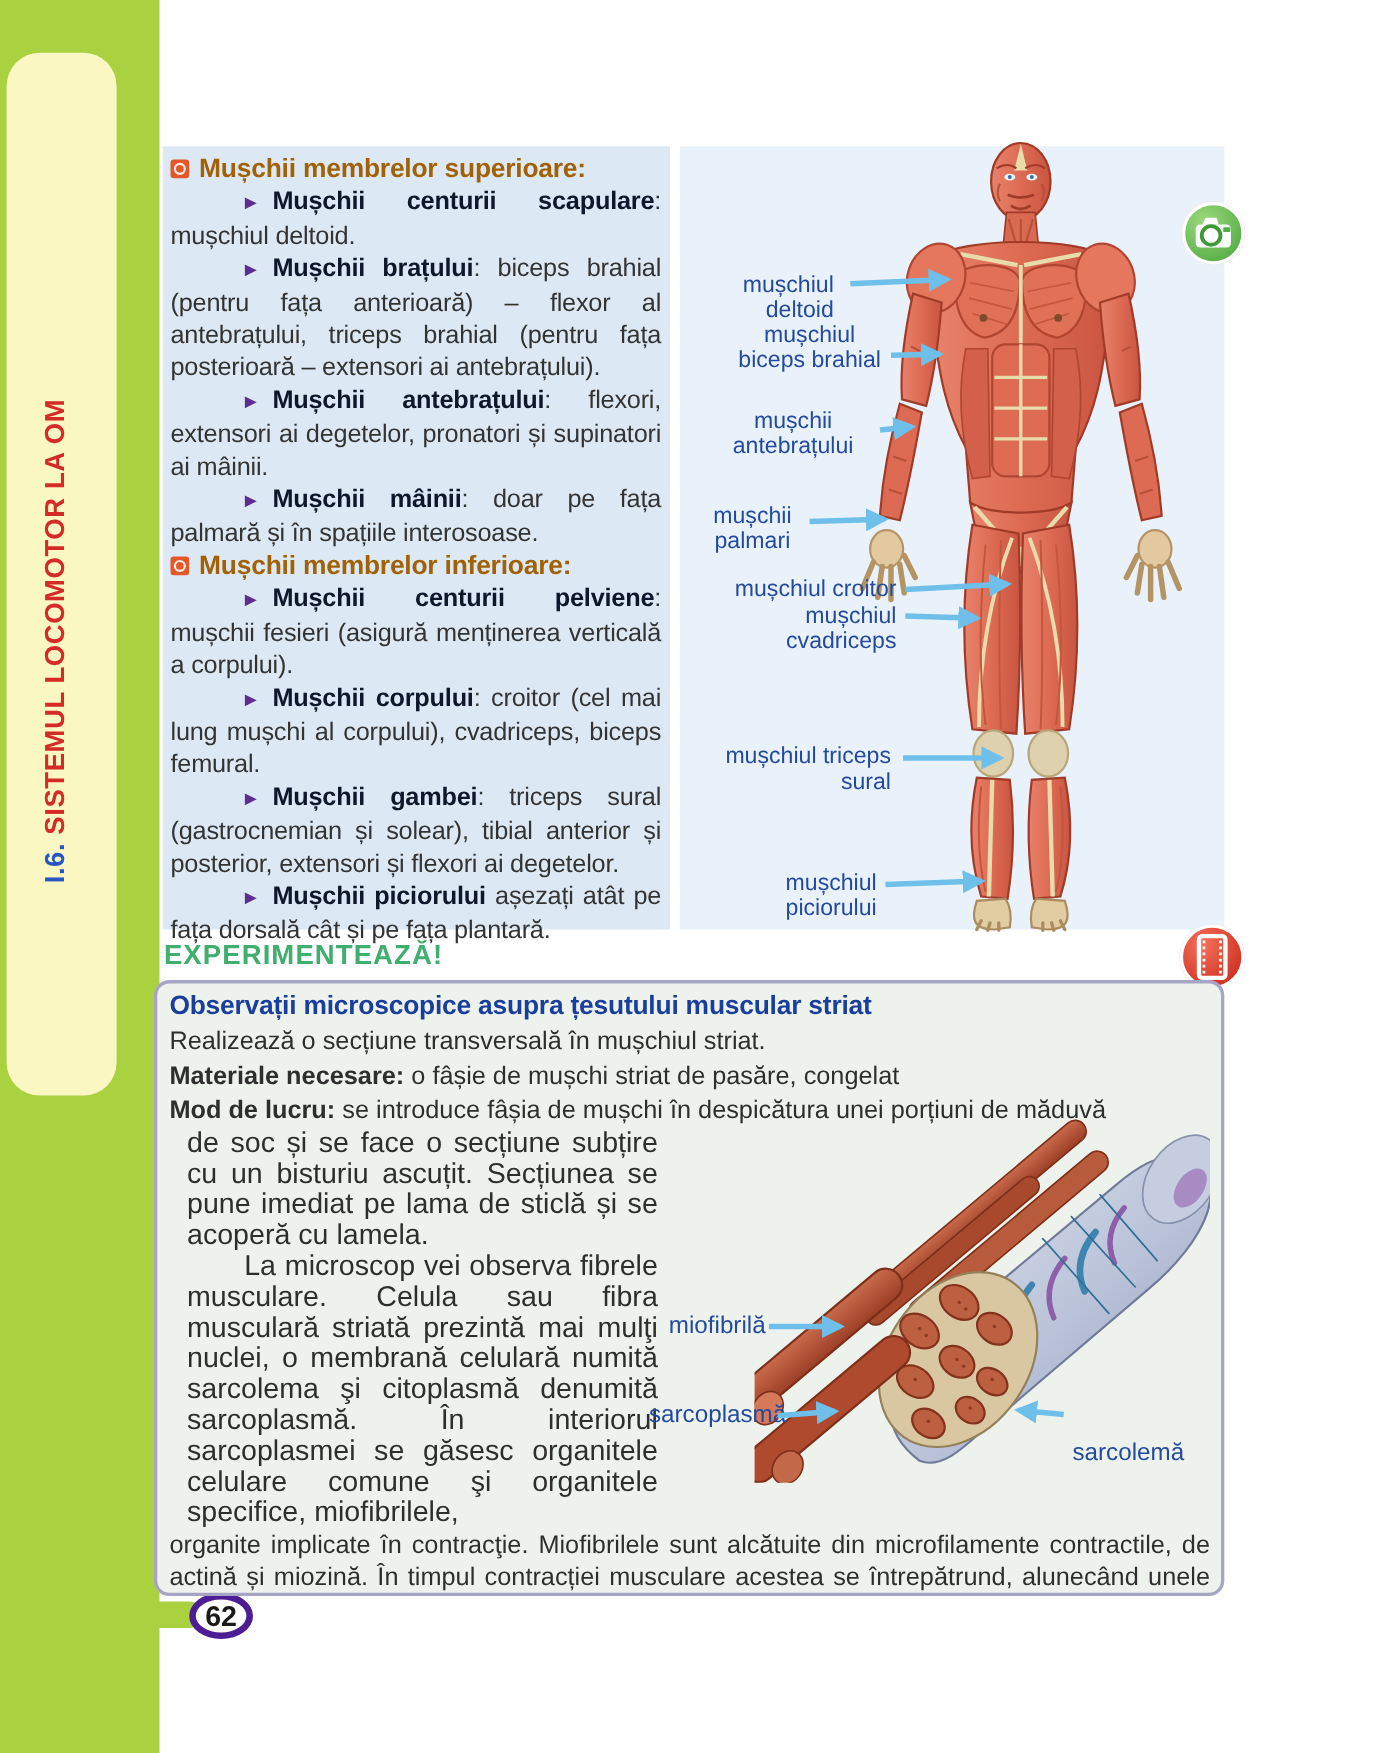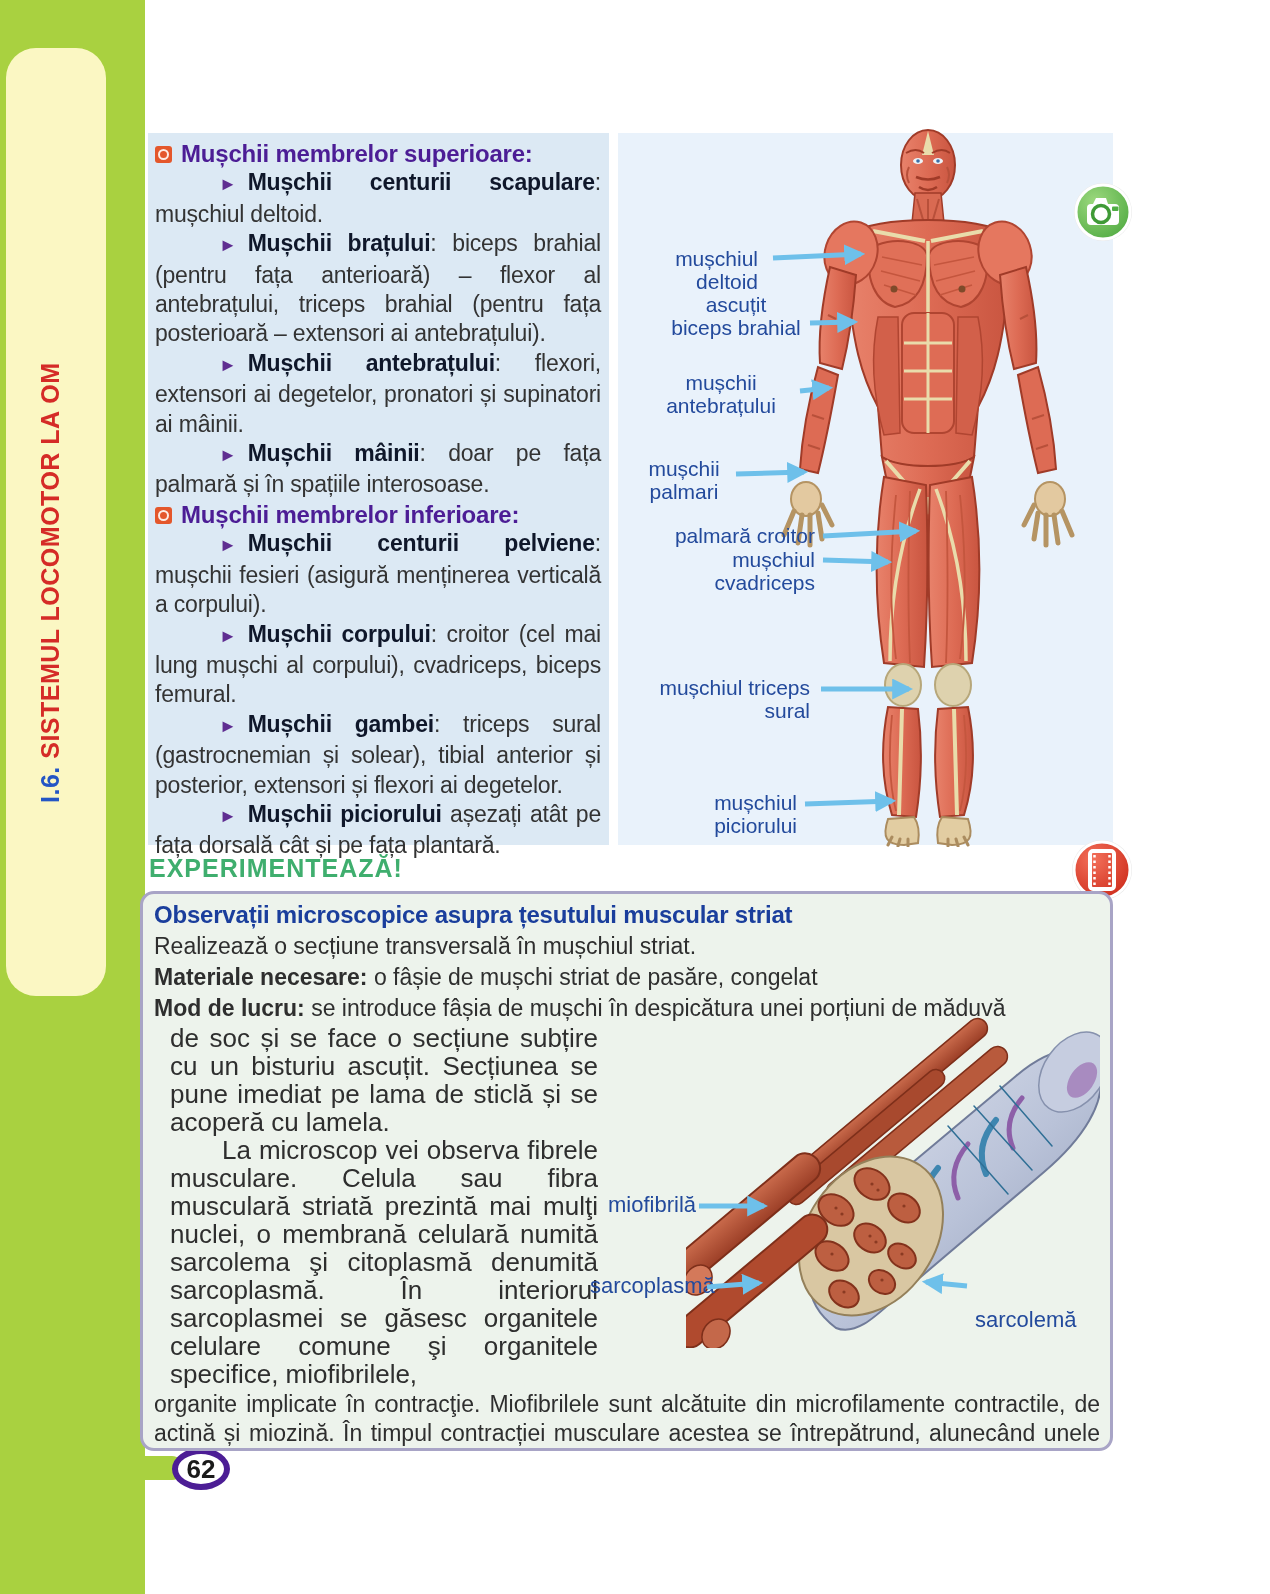--- a/index.html
+++ b/index.html
@@ -29,21 +29,21 @@
     display:flex; align-items:center; justify-content:center; box-sizing:border-box;
     font-weight:bold; font-size:26px; color:#1a1a1a;
   }
   
   .text-panel {
     position:absolute; left:148px; top:133px; width:461px; height:712px;
     background:#dce9f4; box-sizing:border-box; padding:6px 8px 0 7px;
     font-size:23px; line-height:29.4px; color:#333333; text-align:justify;
     letter-spacing:-0.2px;
   }
-  .orange-heading { margin:0; color:#4c1d95; font-weight:bold; font-size:24px; text-align:left; letter-spacing:-0.2px; }
+  .orange-heading { margin:0; color:#a16207; font-weight:bold; font-size:24px; text-align:left; letter-spacing:-0.2px; }
   .sq { display:inline-block; width:17px; height:17px; background:#e4572b; border-radius:3px; margin-right:9px; position:relative; top:1px; }
   .sq::after { content:""; position:absolute; inset:3px; border:2.5px solid #fdece4; border-radius:50%; }
   .item { margin:0; text-indent:64px; }
   .item b { color:#0f172a; }
   .tri { color:#5f2d91; font-size:18px; margin-right:11px; }
   
   .figure-panel { position:absolute; left:618px; top:133px; width:495px; height:712px; background:#e9f2fb; }
   .body-svg { position:absolute; left:160px; top:-18px; }
   .fig-label { position:absolute; color:#234a9c; font-size:21px; line-height:23px; }
   .r { text-align:right; } .c { text-align:center; }
@@ -190,32 +190,32 @@
     <path d="M124,594 L121,700 M176,594 L179,700" stroke="#e9dcab" stroke-width="4"></path>
     <path d="M114,600 C110,640 112,672 118,696 M186,600 C190,640 188,672 182,696" stroke="#c4563e" stroke-width="1.8" fill="none"></path>
 
     <path d="M110,704 C104,722 108,730 126,730 L140,728 C142,716 140,708 136,702 Z" fill="#e2cda2" stroke="#ab8c5f" stroke-width="2"></path>
     <path d="M190,704 C196,722 192,730 174,730 L160,728 C158,716 160,708 164,702 Z" fill="#e2cda2" stroke="#ab8c5f" stroke-width="2"></path>
     <path d="M114,722 L110,730 M122,724 L120,731 M130,724 L130,731 M186,722 L190,730 M178,724 L180,731 M170,724 L170,731" stroke="#ab8c5f" stroke-width="3" stroke-linecap="round"></path>
   </svg>
 
   <div class="fig-label r lbl-deltoid">mușchiul deltoid</div>
   <div class="fig-label c lbl-biceps">
-    <div>ascuțit</div>
+    <div>mușchiul</div>
     <div>biceps brahial</div>
   </div>
   <div class="fig-label c lbl-antebrat">
     <div>mușchii</div>
     <div>antebrațului</div>
   </div>
   <div class="fig-label c lbl-palmari">
     <div>mușchii</div>
     <div>palmari</div>
   </div>
-  <div class="fig-label r lbl-croitor">palmară croitor</div>
+  <div class="fig-label r lbl-croitor">mușchiul croitor</div>
   <div class="fig-label r lbl-cvadriceps">mușchiul cvadriceps</div>
   <div class="fig-label r lbl-triceps">mușchiul triceps sural</div>
   <div class="fig-label r lbl-picior">mușchiul piciorului</div>
 
   <svg class="fig-arrows" width="495" height="712" viewBox="0 0 495 712">
     <defs>
       <marker id="arr" viewBox="0 0 10 10" refX="8" refY="5" markerWidth="4.2" markerHeight="4.2" orient="auto-start-reverse">
         <path d="M0,0 L10,5 L0,10 z" fill="#6ec0ea"></path>
       </marker>
     </defs>

